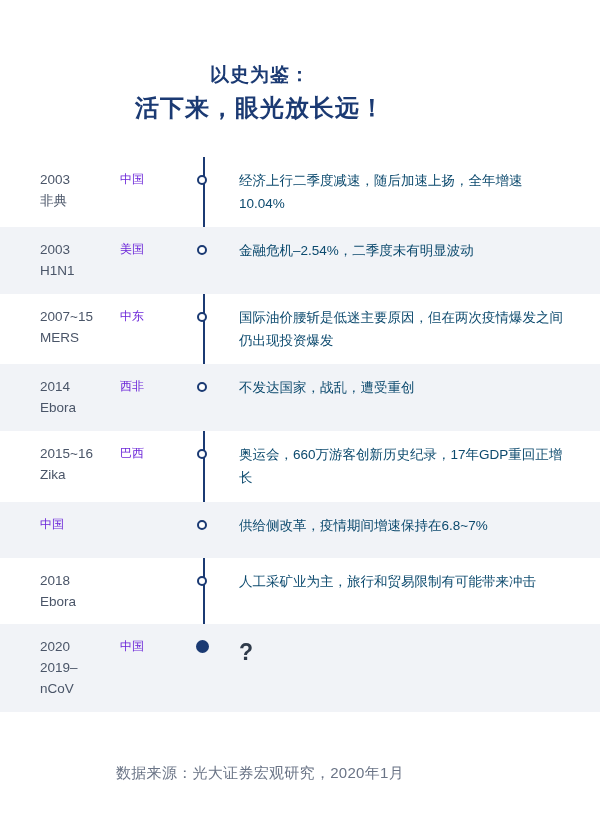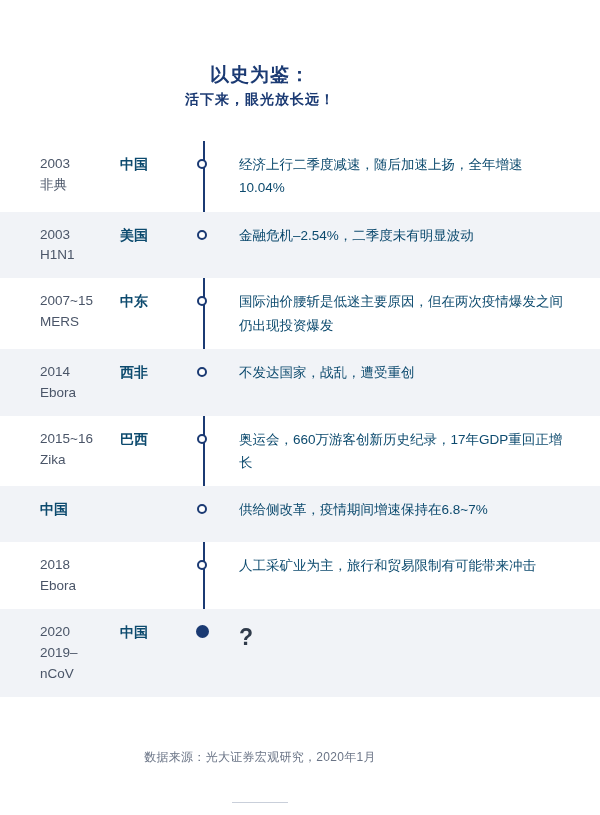--- a/index.html
+++ b/index.html
@@ -27,21 +27,21 @@
     padding-top: 36px;
     text-align: center;
   }
   .title-line {
     color: #1b3a73;
     font-weight: bold;
     letter-spacing: 1px;
     line-height: 1.55;
   }
   .title-line-1 { font-size: 19px; }
-  .title-line-2 { font-size: 14px; }
+  .title-line-2 { font-size: 24px; }
 
   
   .timeline {
     position: relative;
     margin-top: 30px;
     width: 600px;
   }
   .axis {
     position: absolute;
     left: 203px;
@@ -77,23 +77,23 @@
     gap: 12px;
   }
   .year {
     width: 68px;
     flex: 0 0 68px;
     font-size: 13.5px;
     color: #4a5568;
     line-height: 1.55;
   }
   .region {
-    font-size: 14px;
-    color: #0c4a6e;
-    font-weight: bold;
+    font-size: 12px;
+    color: #6d28d9;
+    font-weight: normal;
     line-height: 1.55;
   }
   .row-marker {
     position: relative;
     width: 0;
     flex: 0 0 0;
   }
   .dot {
     position: absolute;
     left: -7px;
@@ -124,21 +124,21 @@
     font-size: 23px;
     font-weight: bold;
     color: #2f3a4a;
     padding-top: 9px;
   }
 
   
   .source {
     margin-top: 52px;
     text-align: center;
-    font-size: 12px;
+    font-size: 15px;
     color: #6a7486;
     letter-spacing: 0.3px;
   }
   .divider {
     margin: 36px auto 0;
     width: 56px;
     height: 1px;
     background: #c9cfda;
   }
 </style>

